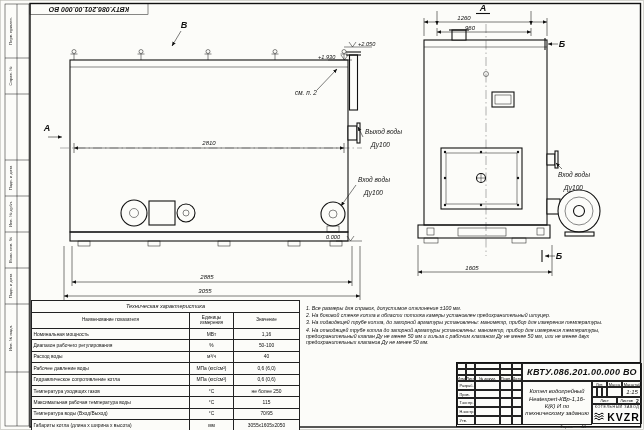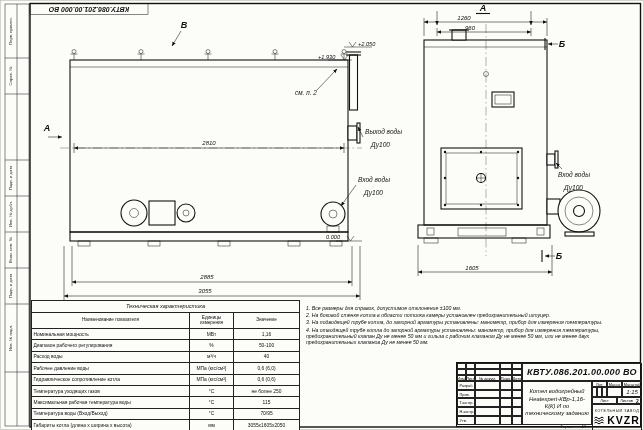--- a/index.html
+++ b/index.html
@@ -412,21 +412,21 @@
   <div class="c" style="left:145px;top:24px;width:5px;height:10px"></div>
   <div class="c" style="left:150px;top:24px;width:15px;height:10px"></div>
   <div class="c scalev" style="left:165px;top:24px;width:20px;height:10px">1:15</div>
 
   <div class="c" style="left:135px;top:34px;width:25px;height:7px">Лист</div>
   <div class="c sheetcell" style="left:160px;top:34px;width:25px;height:7px">
     <span>Листов</span>
     <span class="sheets-val">2</span>
   </div>
 
-  <div class="c" style="left:135px;top:41px;width:50px;height:27px">
+  <div class="c" style="left:135px;top:41px;width:50px;height:20px">
     <div class="org">
       <div class="org-top">КОТЕЛЬНЫЙ ЗАВОД</div>
       <div class="org-logo">
         <svg width="11" height="9" viewBox="0 0 11 9">
           <path d="M0.5,2 q1.5,-1.8 3,0 t3,0 t3,0" fill="none" stroke="#000" stroke-width="1"></path>
           <path d="M0.5,4.5 q1.5,-1.8 3,0 t3,0 t3,0" fill="none" stroke="#000" stroke-width="1"></path>
           <path d="M0.5,7 q1.5,-1.8 3,0 t3,0 t3,0" fill="none" stroke="#000" stroke-width="1"></path>
         </svg>
         <span>KVZR</span>
       </div>

